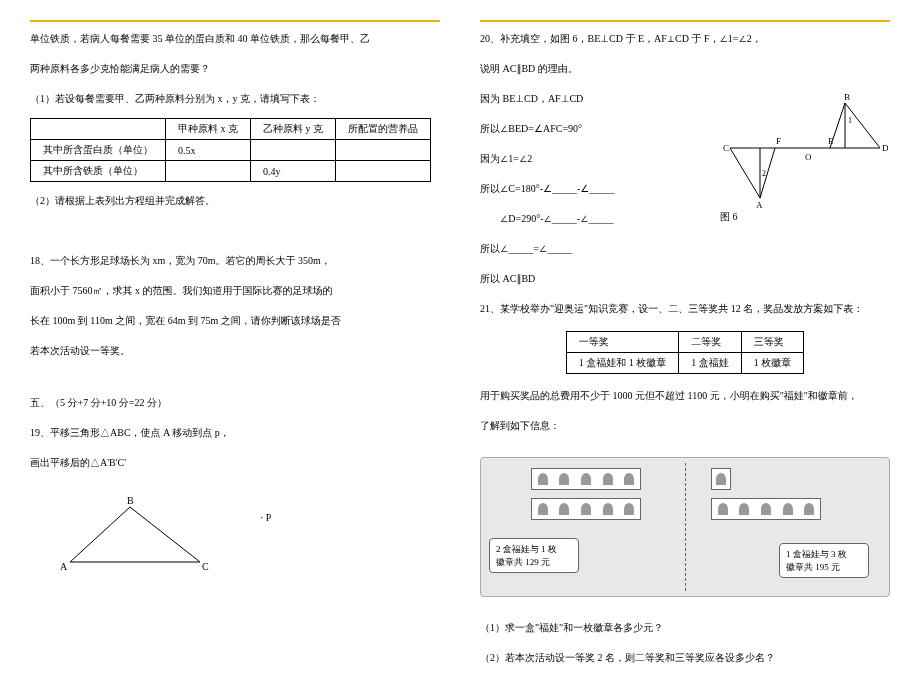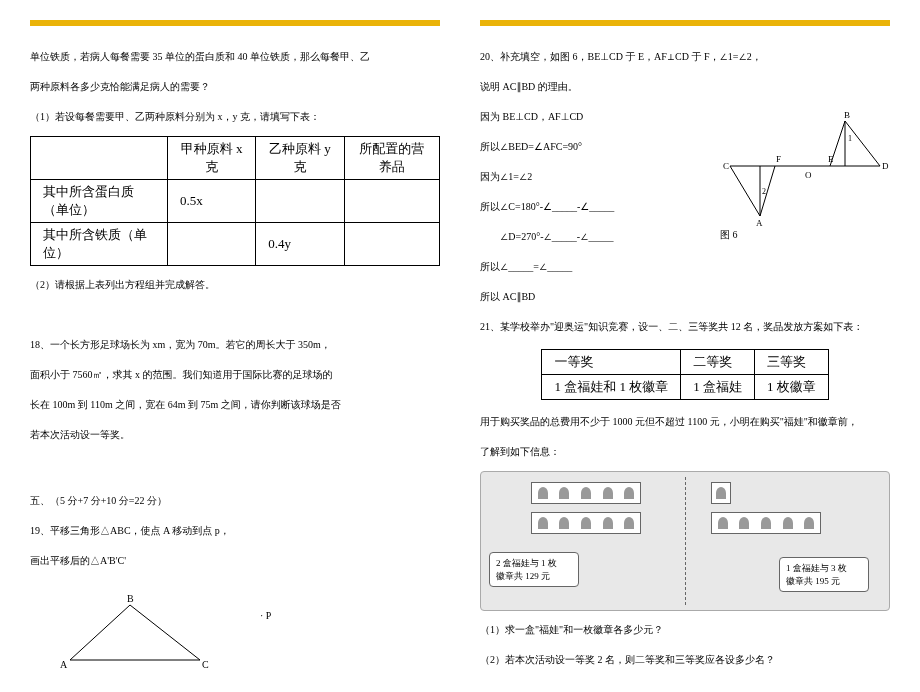--- a/index.html
+++ b/index.html
@@ -9,50 +9,50 @@
       font-family: "SimSun", serif;
       font-size: 10px;
       color: #000;
       background: #fff;
       padding: 20px 30px;
       display: flex;
       gap: 40px;
     }
     .column {
       flex: 1;
-      border-top: 6px solid #eab308;
-      padding-top: 20px;
+      border-top: 2px solid #eab308;
+      padding-top: 6px;
       position: relative;
     }
     .para {
       line-height: 2.2;
       margin-bottom: 8px;
     }
     table.data {
       border-collapse: collapse;
       margin: 8px 0;
-      font-size: 13px;
+      font-size: 10px;
     }
     table.data td, table.data th {
       border: 1px solid #000;
       padding: 3px 12px;
       text-align: left;
     }
     table.data th { font-weight: normal; text-align: center; }
     .small-table td { padding: 2px 20px; text-align: center; }
-    .section-label { margin-top: 44px; margin-bottom: 8px; }
+    .section-label { margin-top: 30px; margin-bottom: 8px; }
     .triangle-svg { margin-top: 10px; }
     .figure-label { font-size: 10px; text-align: left; }
     .right-figure { float: right; margin-left: 10px; }
     .info-box {
       background: #e8e8e8;
       border: 1px solid #aaa;
       border-radius: 4px;
       padding: 8px;
-      margin: 8px 0;
+      margin: 20px 0;
       position: relative;
       height: 140px;
     }
     .speech {
       position: absolute;
       background: #fff;
       border: 1px solid #666;
       border-radius: 4px;
       padding: 4px 6px;
       font-size: 9px;
@@ -162,21 +162,21 @@
       <text x="128" y="35" font-size="8">1</text>
       <text x="42" y="88" font-size="8">2</text>
     </svg>
     <div class="figure-label">图 6</div>
   </div>
 
   <div class="para">因为 BE⊥CD，AF⊥CD</div>
   <div class="para">所以∠BED=∠AFC=90°</div>
   <div class="para">因为∠1=∠2</div>
   <div class="para">所以∠C=180°-∠_____-∠_____</div>
-  <div class="para">　　∠D=270°-∠_____-∠_____</div>
+  <div class="para">　　∠D=290°-∠_____-∠_____</div>
   <div class="para">所以∠_____=∠_____</div>
   <div class="para">所以 AC∥BD</div>
 
   <div style="clear:both"></div>
   <div class="para">21、某学校举办"迎奥运"知识竞赛，设一、二、三等奖共 12 名，奖品发放方案如下表：</div>
 
   <table class="data small-table" style="margin:11px auto;">
     <tbody>
         <tr>
       <td>一等奖</td>

